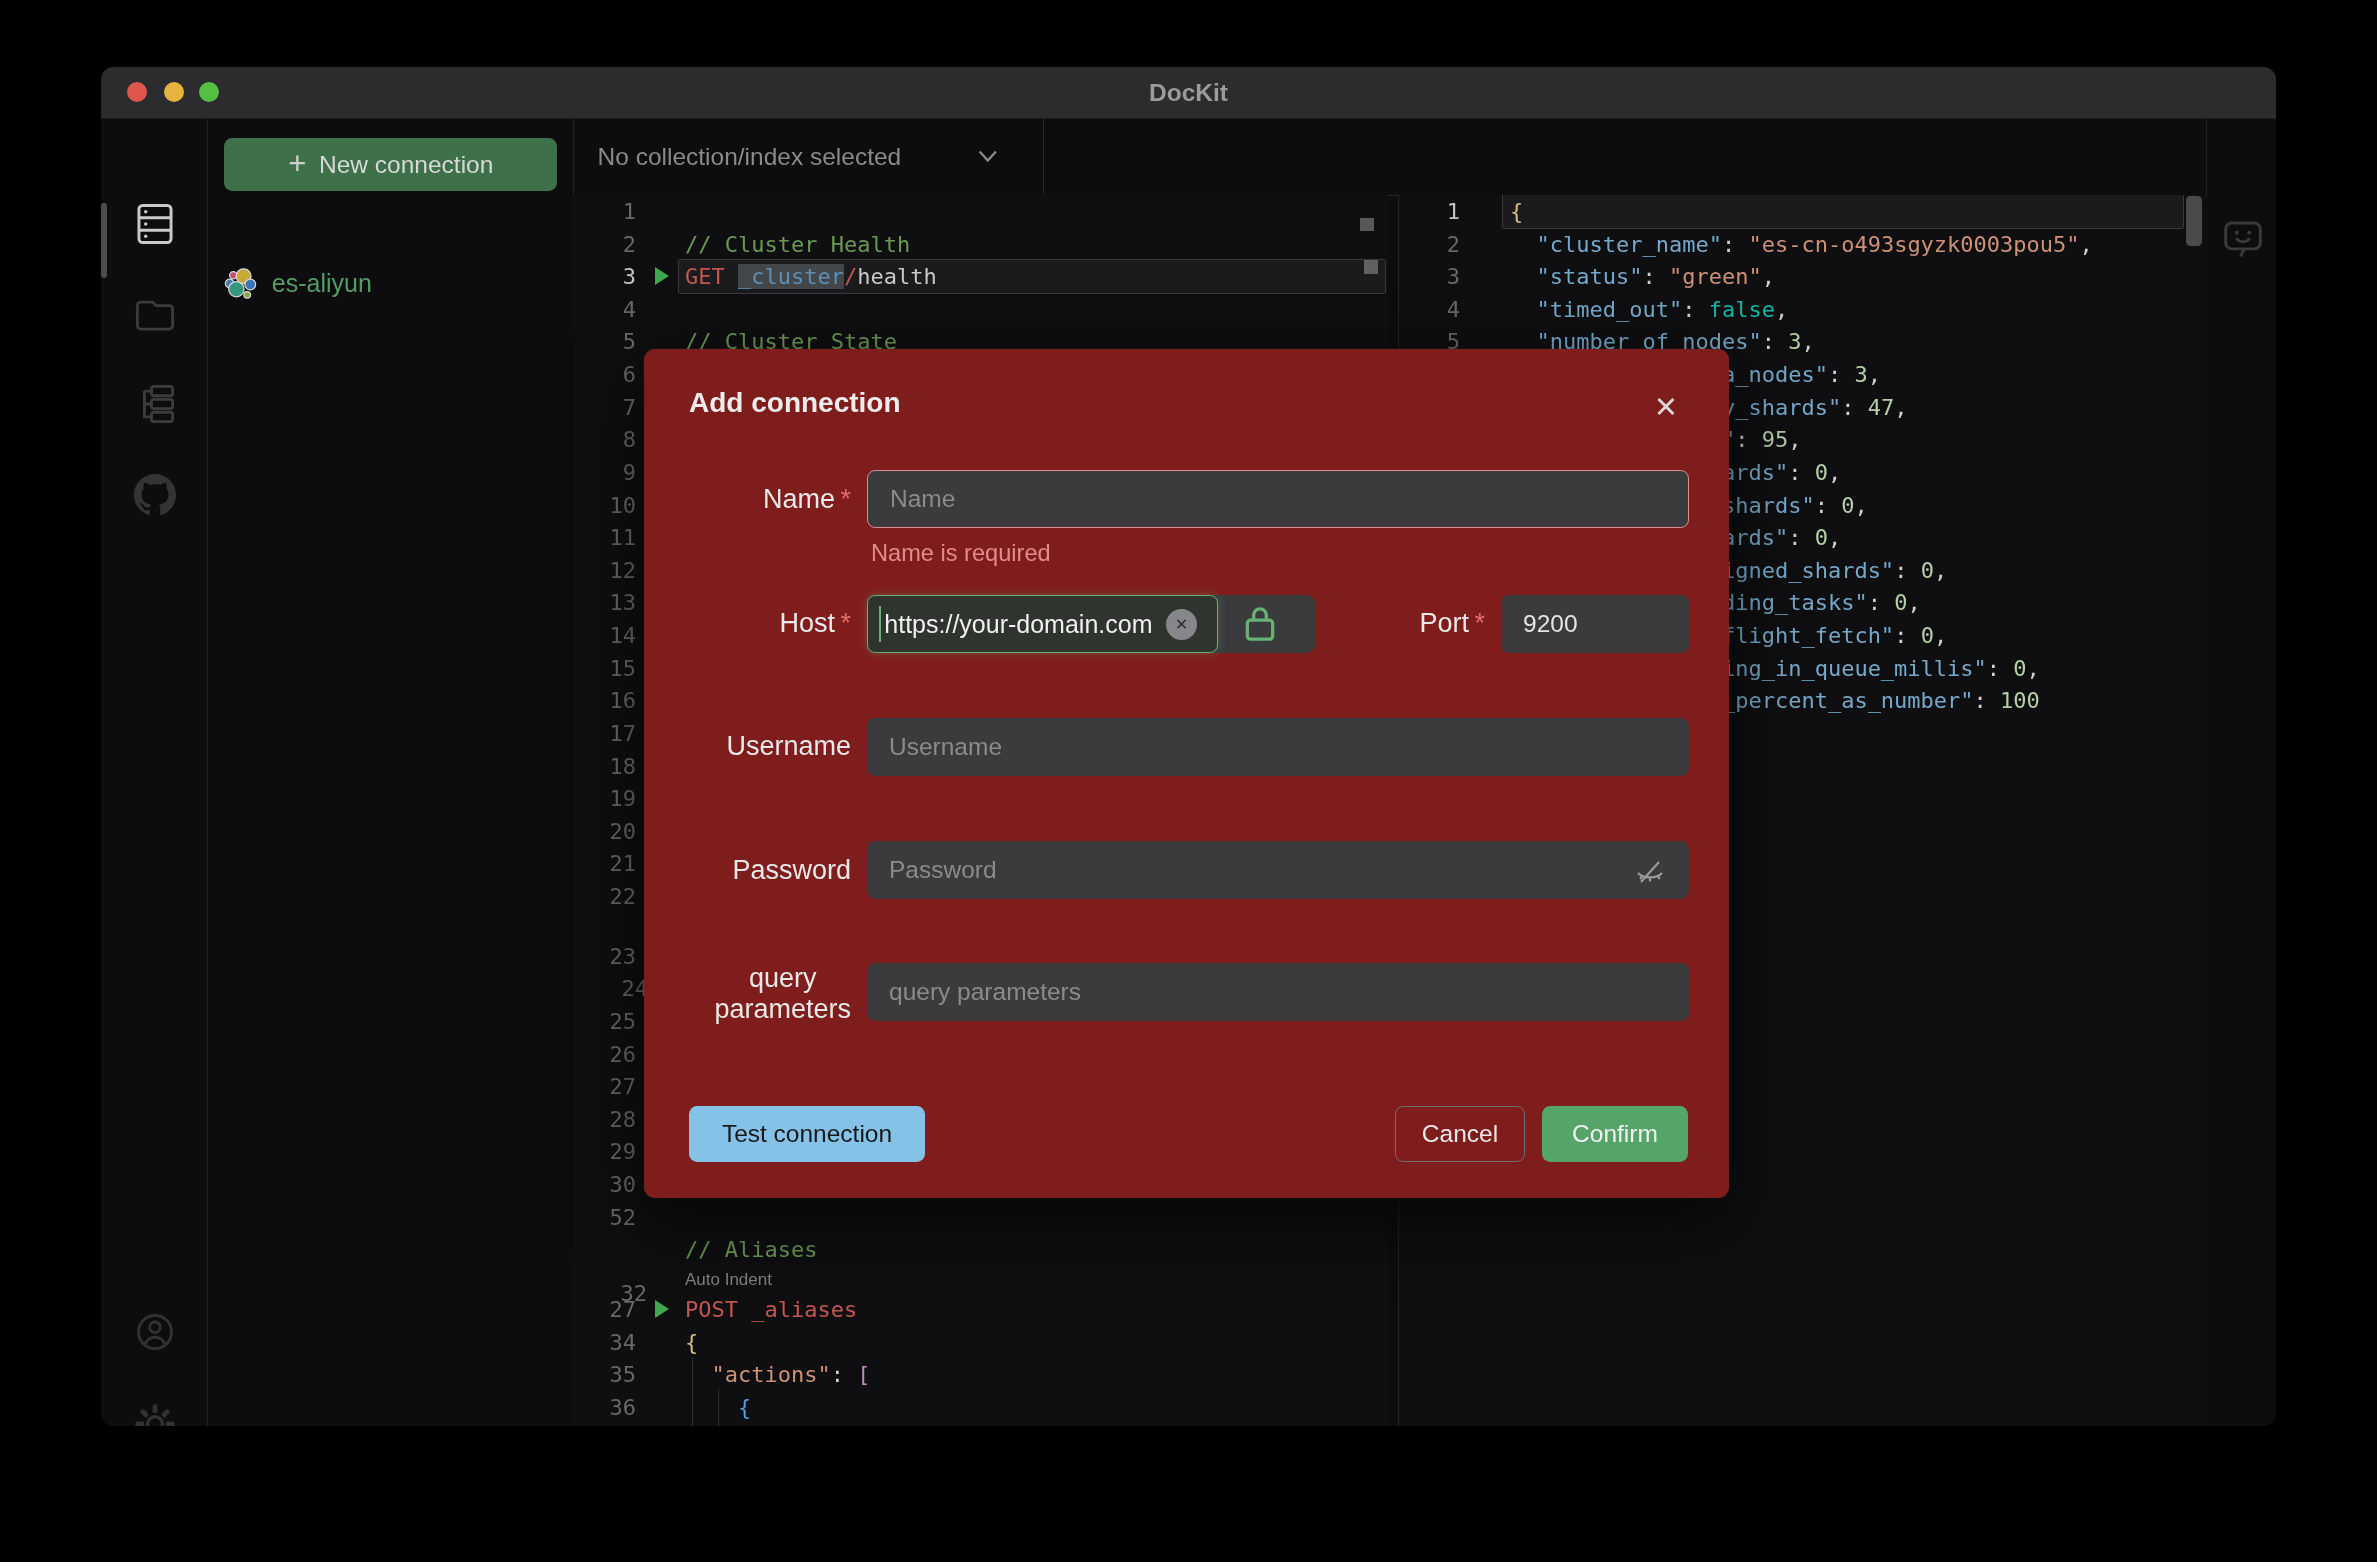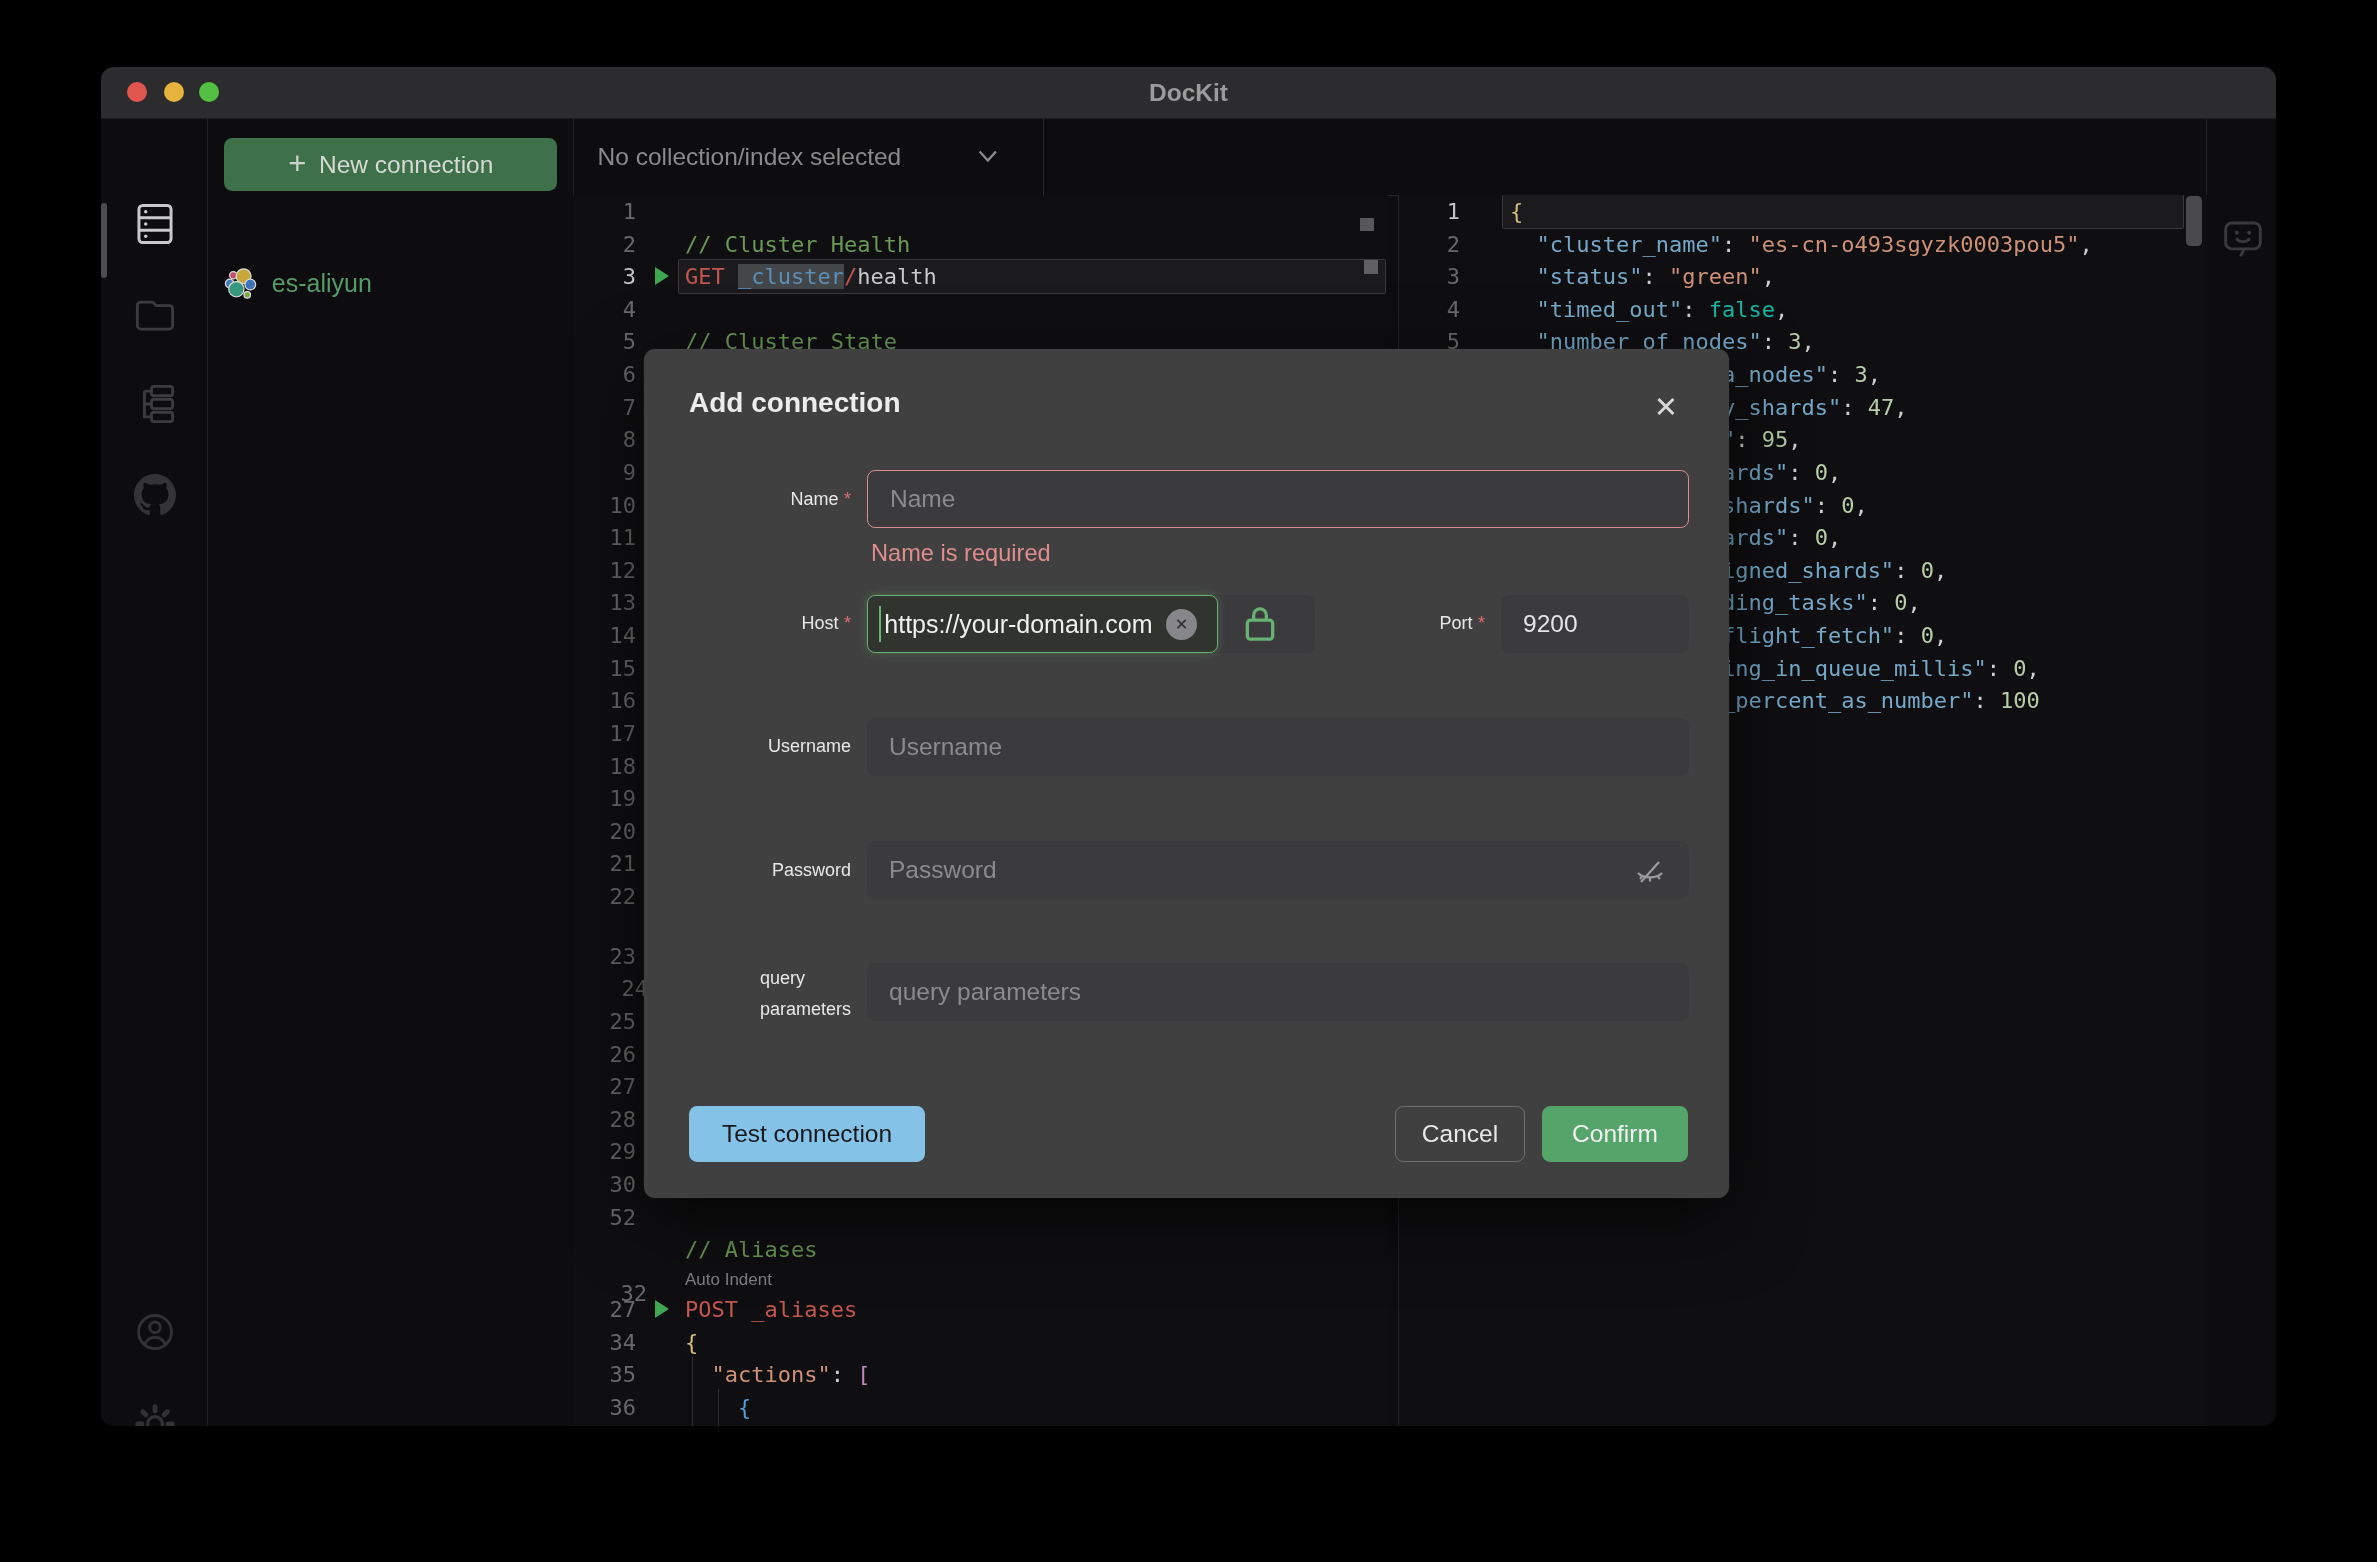--- a/index.html
+++ b/index.html
@@ -54,26 +54,26 @@
   .tok-cm{color:#6a9955;} .tok-mth{color:#c4564f;} .tok-sl{color:#c4564f;}
   .tok-sel{color:#5b8fb5;background:#44474a;} .tok-pl{color:#c9c9c9;}
   .tok-ky{color:#75a8c9;} .tok-ko{color:#ce9178;} .tok-st{color:#ce9178;}
   .tok-nm{color:#b5cea8;} .tok-bl{color:#14b8a6;} .tok-by{color:#d7ba7d;}
   .tok-bb{color:#569cd6;} .tok-bm{color:#c586c0;} .tok-pu{color:#cfcfcf;}
   .mark-sq{position:absolute;width:13.6px;height:13.6px;background:#58585a;}
   .vscroll{position:absolute;width:16.3px;background:#4a4a4c;border-radius:4.5px;cursor:pointer;}
   .indent-guide{position:absolute;width:0.9px;background:#2e2e30;}
 
   
-  .modal{left:543px;top:282px;width:1085px;height:849px;background:#404040;border-radius:11px;
+  .modal{left:543px;top:282px;width:1085px;height:849px;background:#7f1d1d;border-radius:11px;
          box-shadow:0 22px 72px rgba(0,0,0,.65),0 0 0 0.9px rgba(255,255,255,.03);}
   .modal-title{left:45px;top:38px;color:#ececec;font-size:28px;font-weight:600;}
   .modal-close{left:1004px;top:40px;width:36px;height:36px;color:#d8d8d8;font-size:29px;line-height:36px;
                text-align:center;cursor:pointer;font-weight:300;}
-  .fld-label{position:absolute;right:878px;color:#e8e8e8;font-size:18px;text-align:left;line-height:31px;}
+  .fld-label{position:absolute;right:878px;color:#e8e8e8;font-size:27px;text-align:center;line-height:31px;}
   .req{color:#e06c6c;margin-left:5.4px;}
   .inp{position:absolute;background:#3b3b3e;border:none;border-radius:8.2px;color:#e4e4e4;font-size:24.5px;
        padding:0 22px;outline:none;font-family:"Liberation Sans",sans-serif;box-sizing:border-box;}
   .inp::placeholder{color:#8b8b8b;opacity:1;}
   .inp-name{left:223px;top:121px;width:822px;height:58px;border:1.8px solid #dd8f8f;}
   .err-text{left:227px;top:191px;color:#e08c8c;font-size:23.6px;}
   .host-group{left:223px;top:246px;width:437px;height:58px;background:#3b3b3e;border-radius:8.2px;padding-left:11px;}
   .inp-host{left:0;top:0;width:351px;height:58px;background:#30342f;border:1.8px solid #67b173;
             box-shadow:0 0 9px rgba(103,177,115,.35);padding:0 51px 0 16.3px;font-size:25px;color:#f0f0f0;}
   .host-caret{left:11.8px;top:11px;width:2.7px;height:36px;background:#67b173;}

